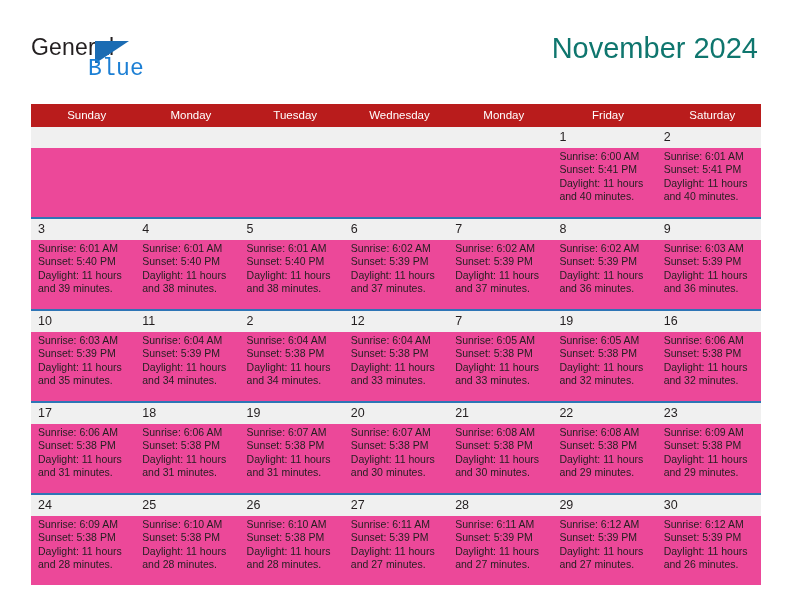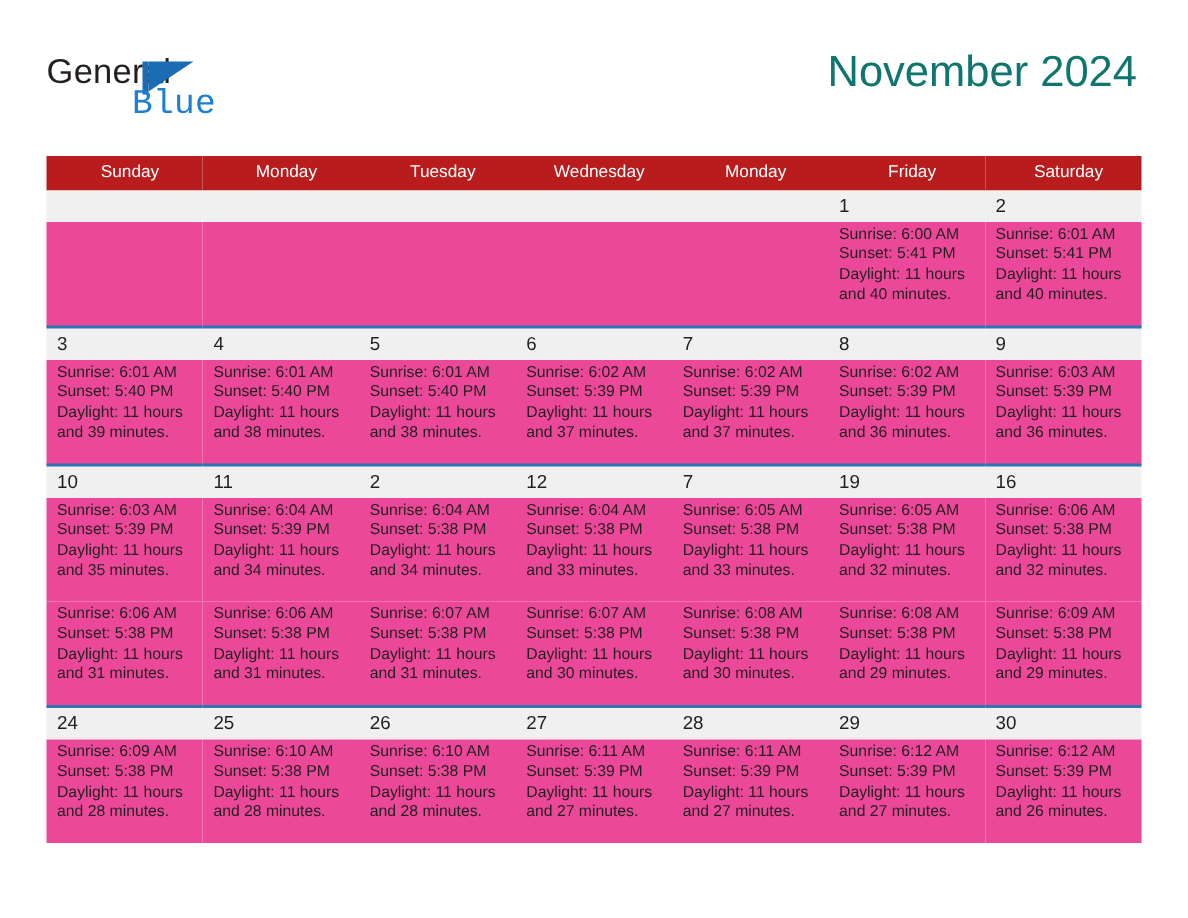--- a/index.html
+++ b/index.html
@@ -334,20 +334,29 @@
             <span class="line">and 32 minutes.</span>
           </td>
           <td>
             <span class="line">Sunrise: 6:06 AM</span>
             <span class="line">Sunset: 5:38 PM</span>
             <span class="line">Daylight: 11 hours</span>
             <span class="line">and 32 minutes.</span>
           </td>
         </tr>
 
+        <tr class="daynum-row">
+          <td>17</td>
+          <td>18</td>
+          <td>19</td>
+          <td>20</td>
+          <td>21</td>
+          <td>22</td>
+          <td>23</td>
+        </tr>
         <tr class="info-row">
           <td>
             <span class="line">Sunrise: 6:06 AM</span>
             <span class="line">Sunset: 5:38 PM</span>
             <span class="line">Daylight: 11 hours</span>
             <span class="line">and 31 minutes.</span>
           </td>
           <td>
             <span class="line">Sunrise: 6:06 AM</span>
             <span class="line">Sunset: 5:38 PM</span>

